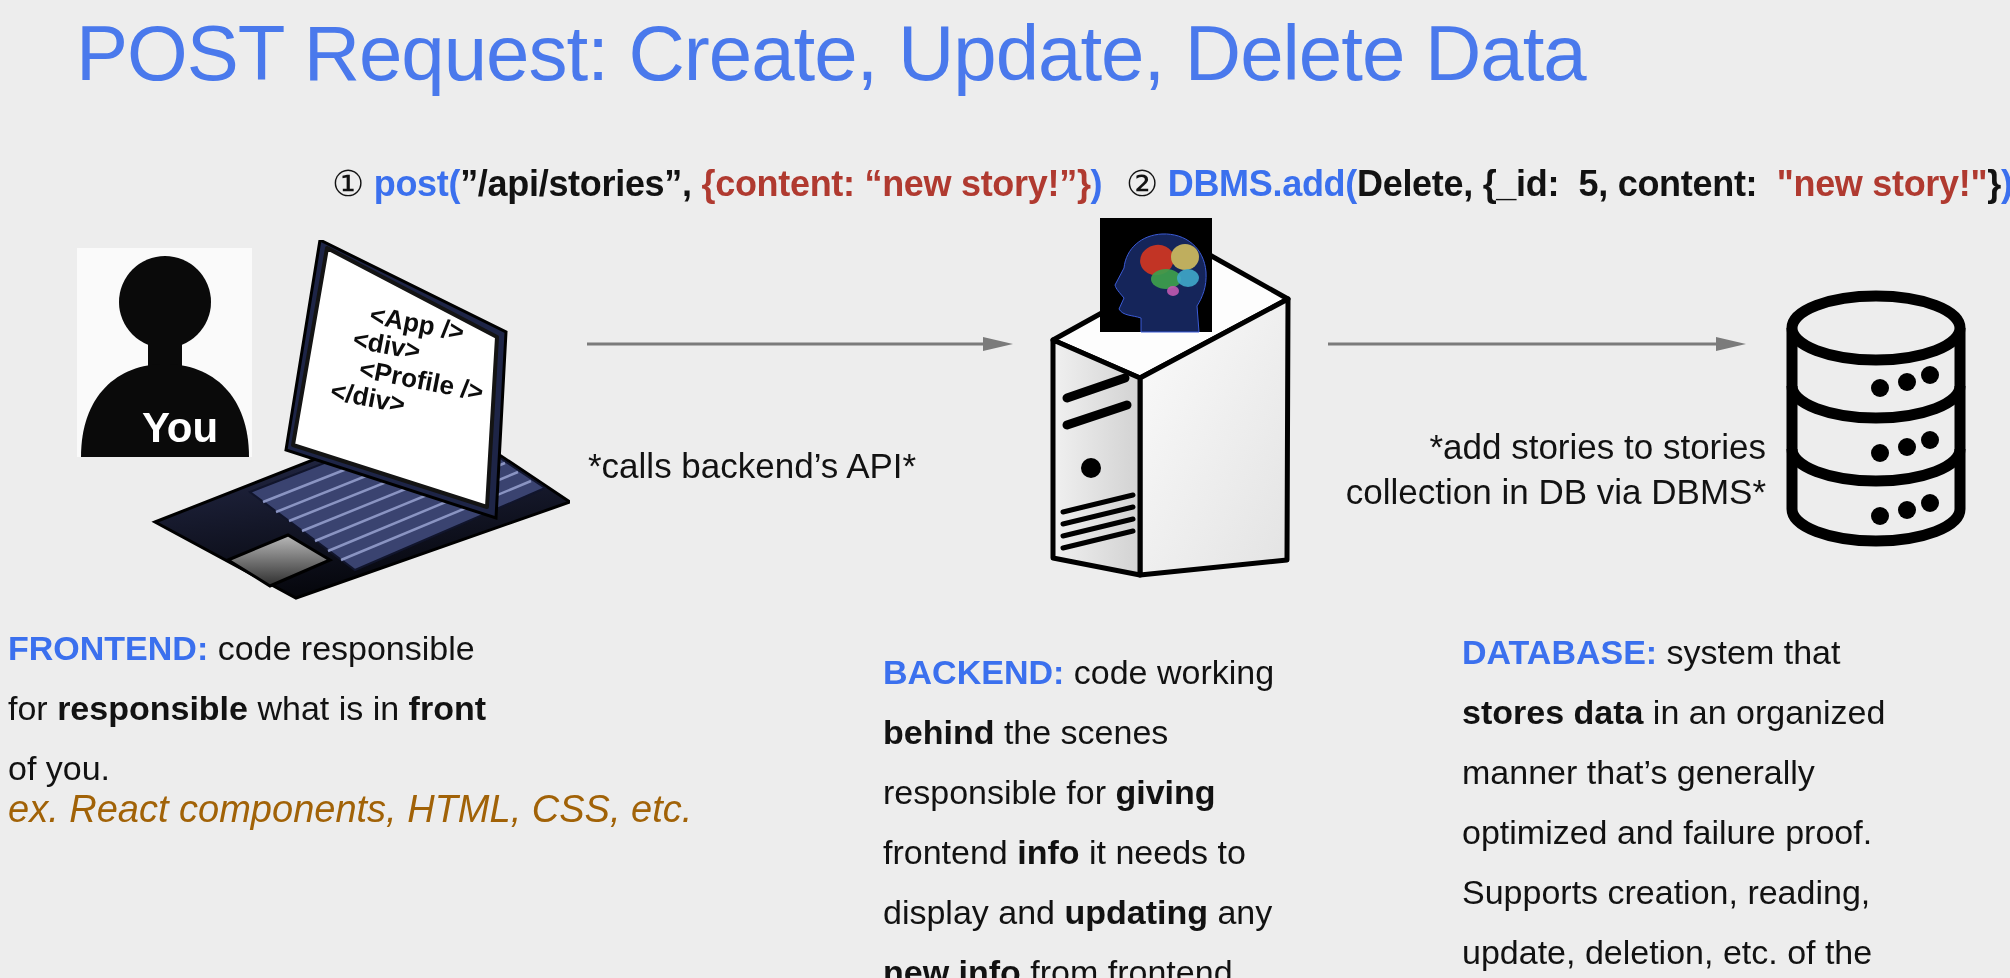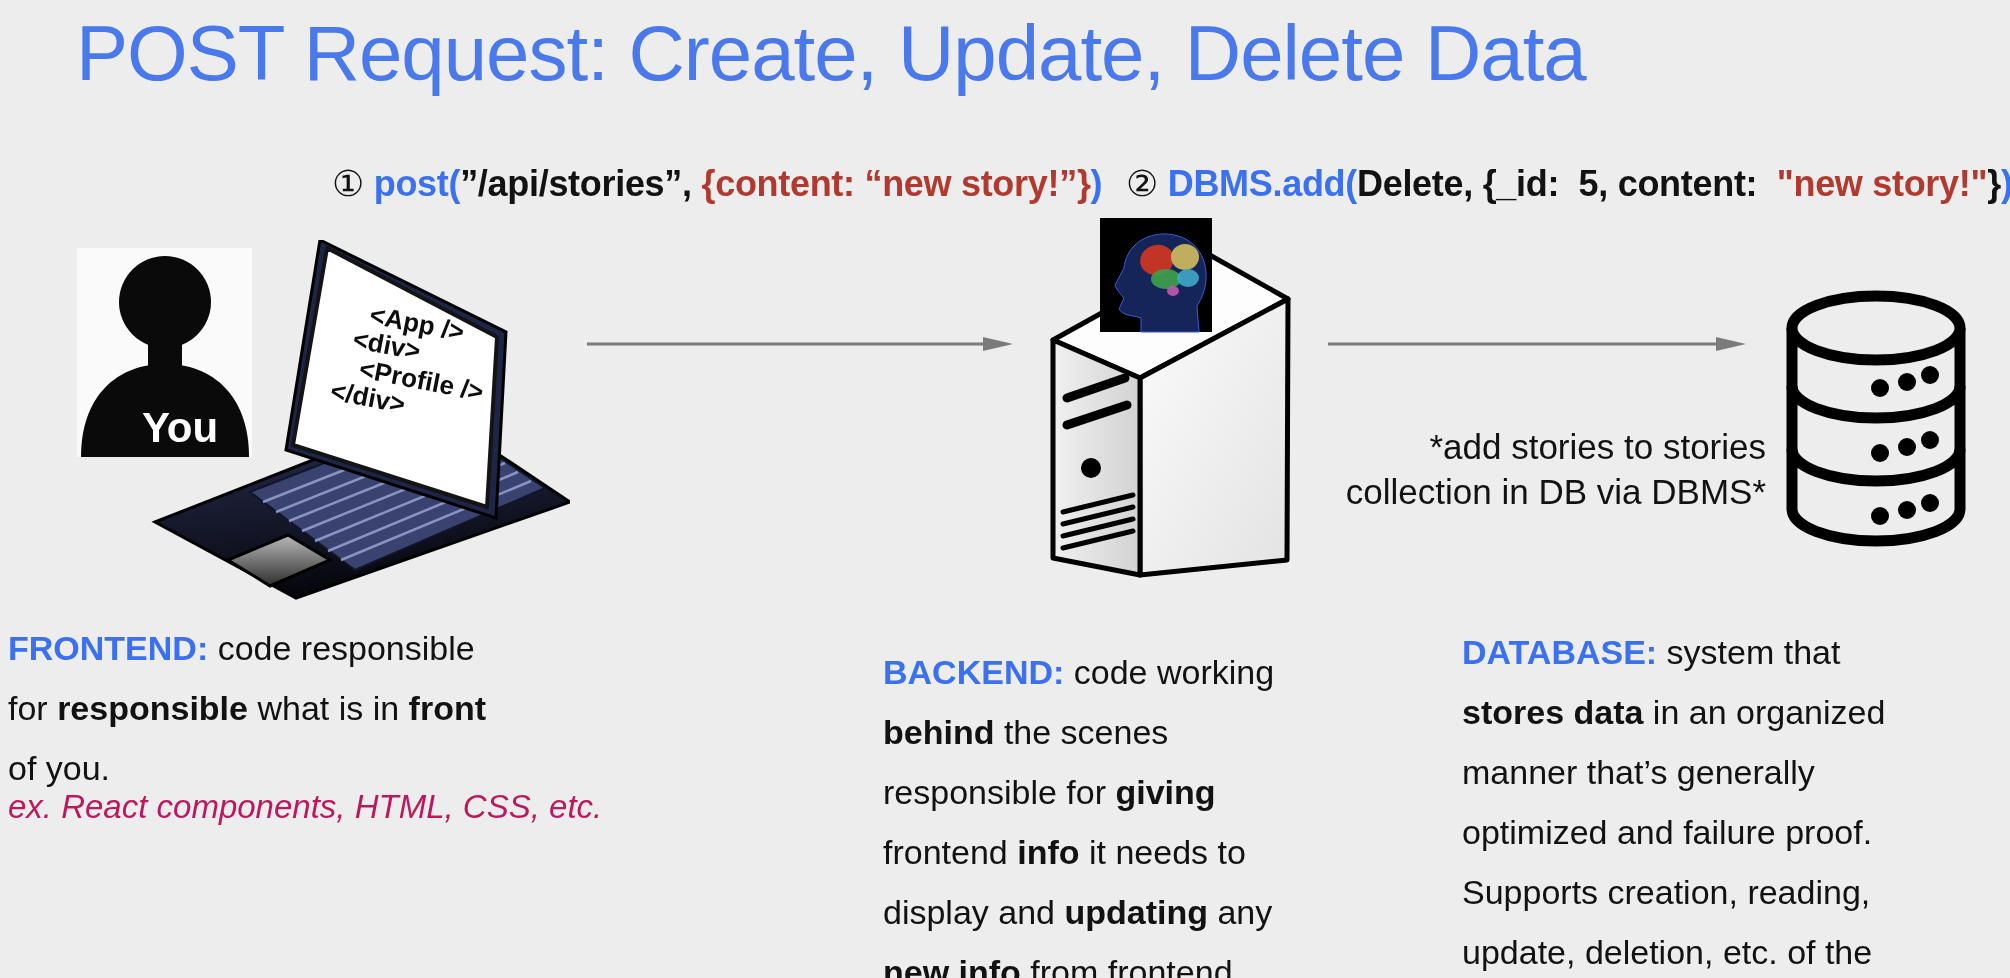--- a/index.html
+++ b/index.html
@@ -22,22 +22,22 @@
   .c-red{color:#b03a30;}
   .c-text{color:#121212;}
   .def{
     position:absolute;font-size:34px;line-height:60px;color:#141414;
     white-space:pre-wrap;
   }
   #def-frontend{left:8px;top:618px;width:660px;}
   #def-backend{left:883px;top:622px;width:560px;margin-top:20px;}
   #def-database{left:1462px;top:622px;width:590px;}
   .example{
-    position:absolute;left:8px;top:788px;font-size:33px;font-style:italic;
-    color:#be185d;white-space:pre;
+    position:absolute;left:8px;top:788px;font-size:38px;font-style:italic;
+    color:#a16207;white-space:pre;
   }
   .flow-label{position:absolute;font-size:35px;color:#121212;}
   #label-api{left:588px;top:446px;white-space:pre;}
   #label-dbms{left:1316px;top:424px;width:450px;text-align:right;line-height:45px;white-space:pre-line;}
   .icon-abs{position:absolute;}
   svg text{font-family:"Liberation Sans",sans-serif;}
 </style>
 </head>
 <body>
 
@@ -91,20 +91,21 @@
       <text x="198" y="115">&lt;div&gt;</text>
       <text x="210" y="143">&lt;Profile /&gt;</text>
       <text x="186" y="170">&lt;/div&gt;</text>
     </g>
   </svg>
 
   <svg class="icon-abs" style="left:585px;top:329px" width="432" height="30" viewBox="0 0 432 30">
     <line x1="2" y1="15" x2="400" y2="15" stroke="#7b7b7b" stroke-width="3"></line>
     <polygon points="398,8 428,15 398,22" fill="#7b7b7b"></polygon>
   </svg>
+  <div class="flow-label" id="label-api">*calls backend’s API*</div>
 
   <svg class="icon-abs" style="left:1045px;top:215px" width="260" height="370" viewBox="0 0 260 370">
     <defs>
       <linearGradient id="frontG" x1="0" y1="0" x2="1" y2="0">
         <stop offset="0" stop-color="#f0f0f0"></stop>
           <stop offset="1" stop-color="#d2d2d2"></stop>
       </linearGradient>
       <linearGradient id="sideG" x1="0" y1="0" x2="1" y2="1">
         <stop offset="0" stop-color="#fbfbfb"></stop>
           <stop offset="1" stop-color="#e3e3e3"></stop>

